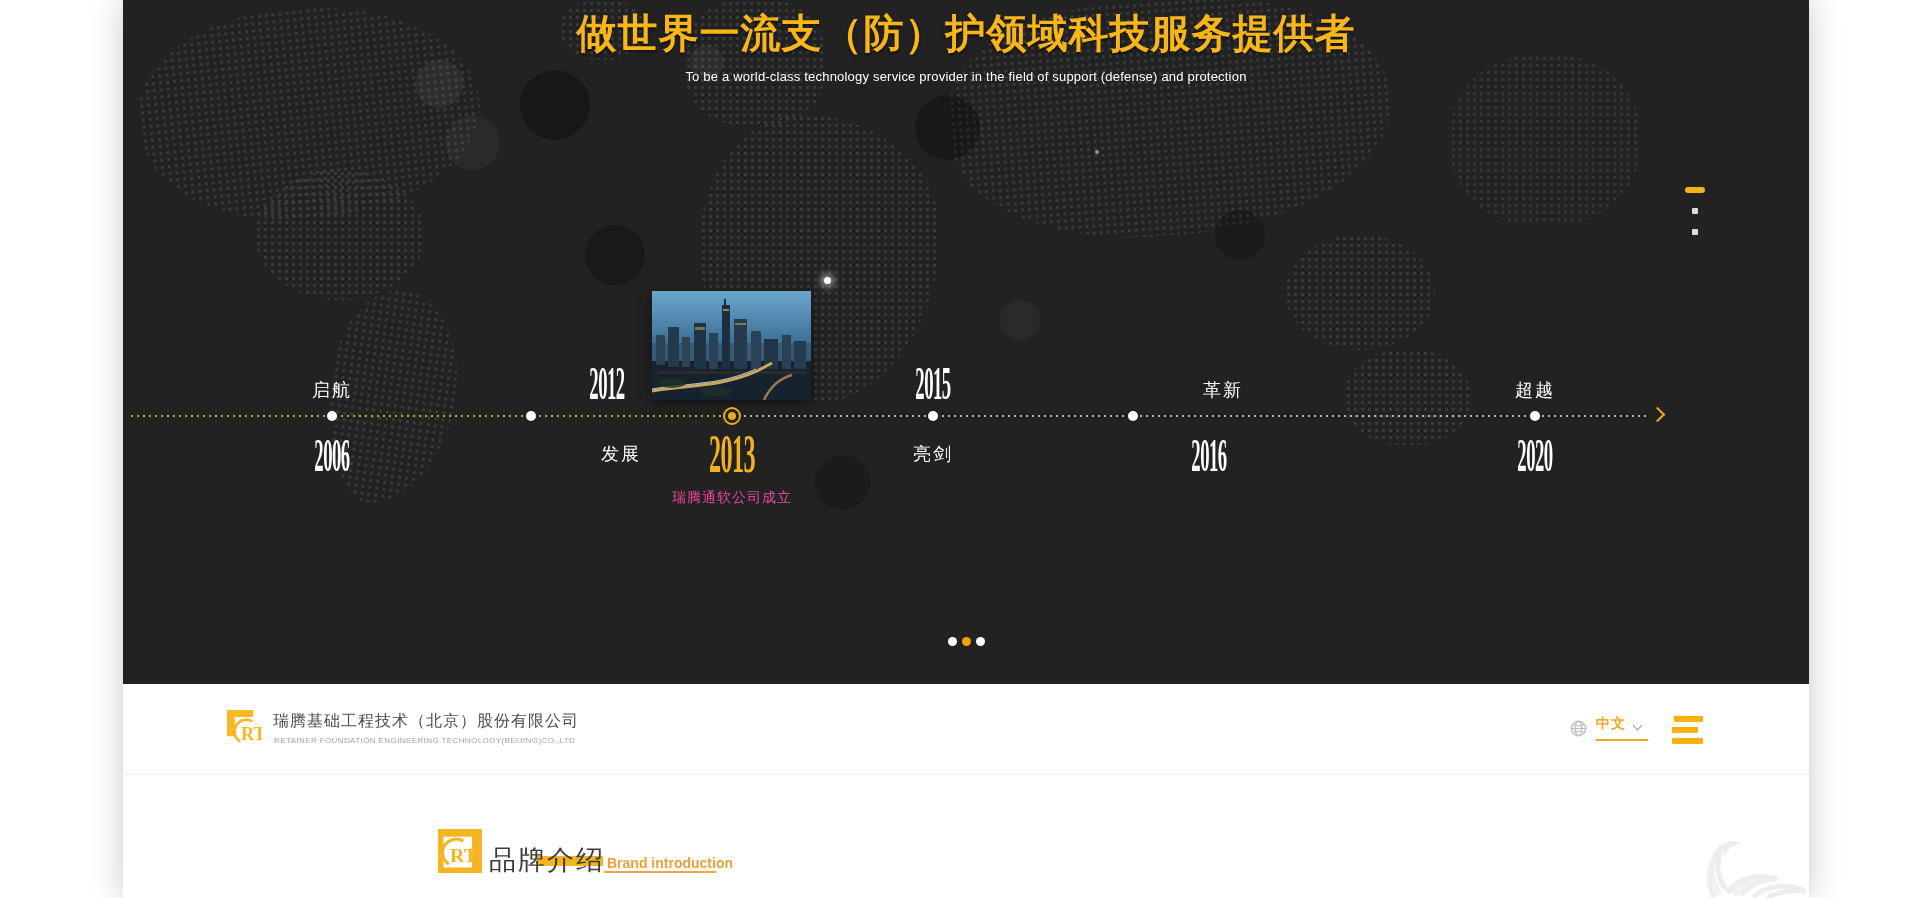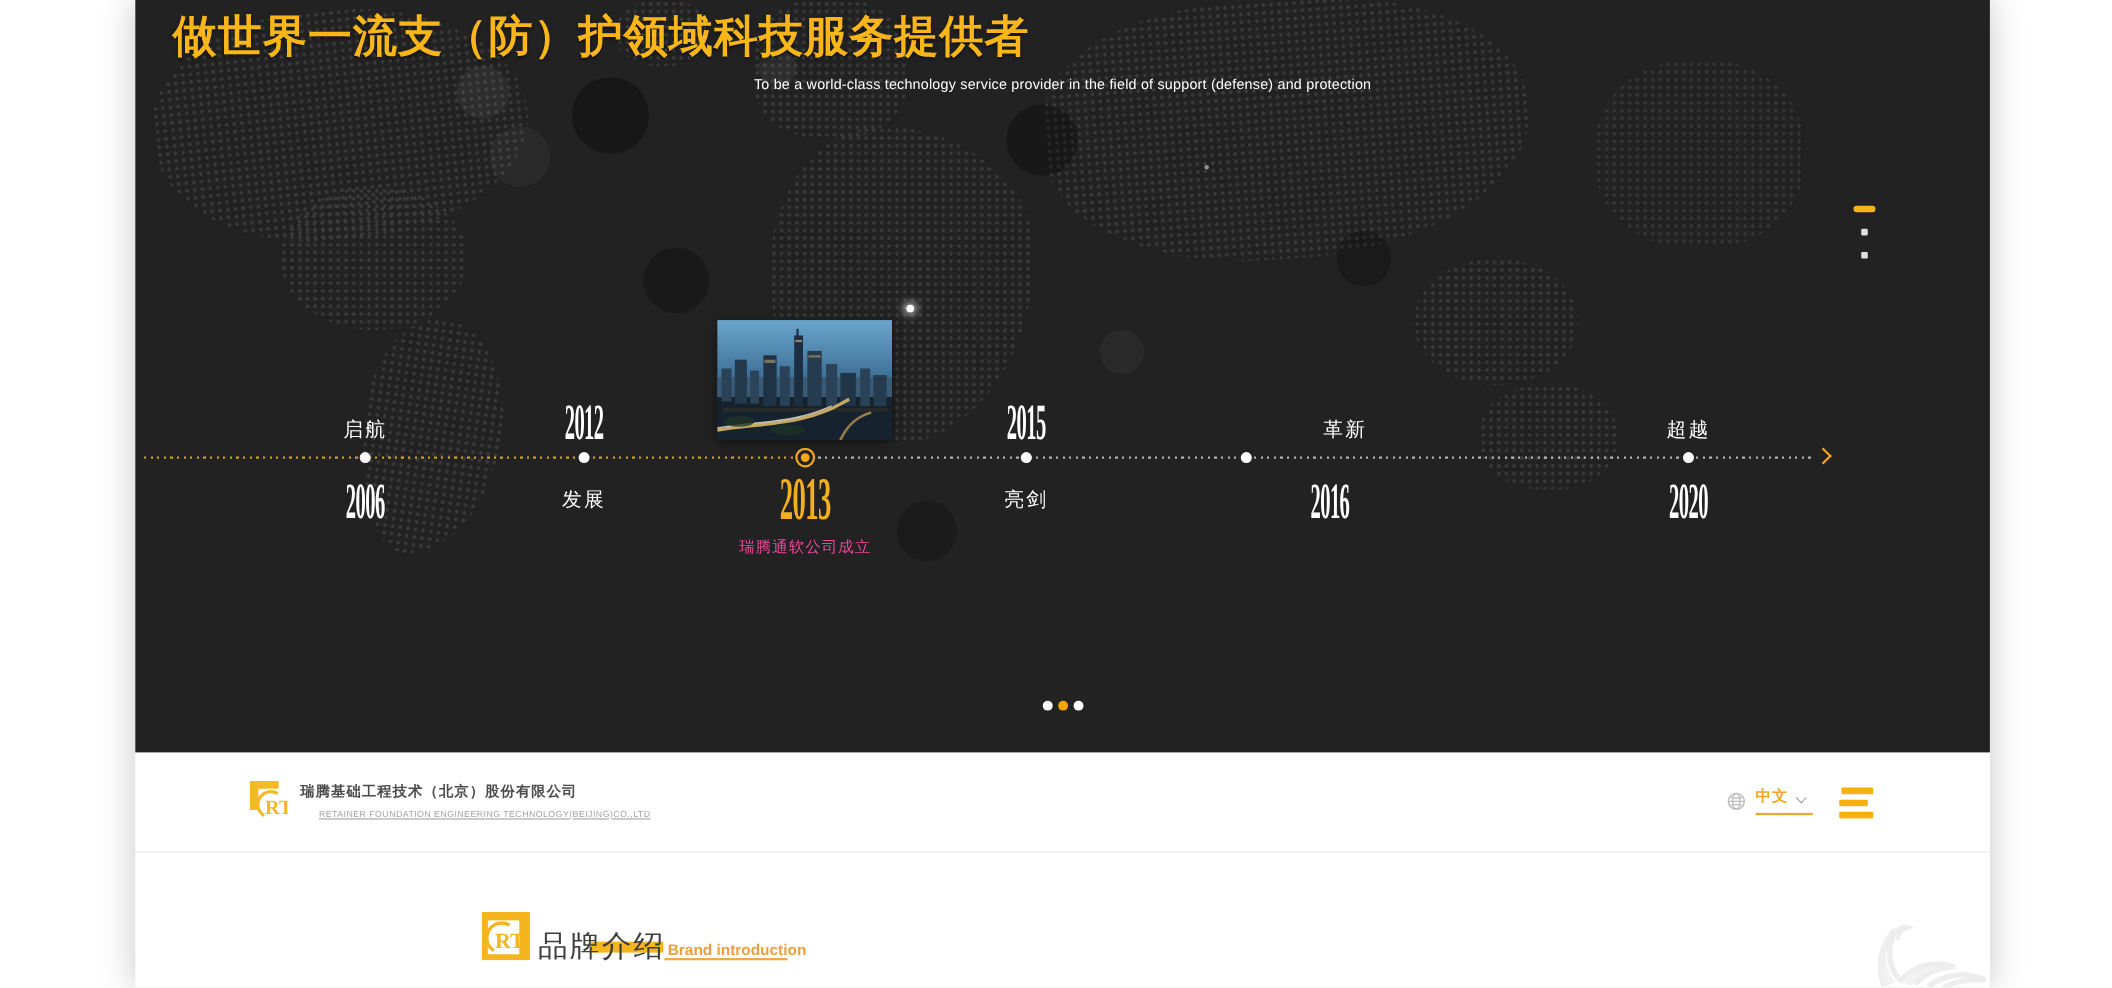--- a/index.html
+++ b/index.html
@@ -8,23 +8,23 @@
   .frame{position:absolute;left:123px;top:0;width:1686px;height:898px;
          background:#fff;box-shadow:0 0 30px rgba(0,0,0,.22);}
   
   .hero{position:absolute;left:123px;top:0;width:1686px;height:684px;
         background:#222222;overflow:hidden;}
   .map-blob{position:absolute;
         background-image:radial-gradient(circle,#3e3e3e 1.5px,transparent 1.7px);
         background-size:7px 7px;opacity:.85;}
   .bokeh{position:absolute;border-radius:50%;}
   .sparkle{position:absolute;border-radius:50%;background:#fff;}
-  .hero-title{position:absolute;left:0;top:10px;width:100%;text-align:left;
+  .hero-title{position:absolute;left:0;top:10px;width:100%;text-align:center;
         color:#f8b619;font-size:40px;font-weight:700;letter-spacing:1px;line-height:46px;
-        text-shadow:0 2px 3px rgba(0,0,0,.5);padding-left:34px;}
+        text-shadow:0 2px 3px rgba(0,0,0,.5);}
   .hero-sub{position:absolute;left:0;top:69px;width:100%;text-align:center;
         color:#ffffff;font-size:13px;letter-spacing:.2px;}
   
   .tl-line{position:absolute;height:2px;top:415px;}
   .tl-line.gold{left:8px;width:601px;
         background:repeating-linear-gradient(90deg,rgba(216,166,40,.95) 0 2px,transparent 2px 6px);}
   .tl-line.grey{left:609px;width:918px;
         background:repeating-linear-gradient(90deg,rgba(255,255,255,.65) 0 2px,transparent 2px 6px);}
   .tl-arrow{position:absolute;left:1529px;top:409px;width:9px;height:9px;
         border-top:2px solid #f2a51f;border-right:2px solid #f2a51f;
@@ -53,22 +53,22 @@
   
   .pager-pill{position:absolute;left:1562px;top:187px;width:20px;height:6px;border-radius:3px;background:#f5b31a;}
   .pager-dot{position:absolute;left:1569px;width:6px;height:6px;border-radius:1px;background:#dedede;}
   .pager-dot.d1{top:208px;} .pager-dot.d2{top:229px;}
   
   .carousel{position:absolute;left:0;bottom:38px;width:100%;display:flex;justify-content:center;gap:5px;}
   .cdot{width:9px;height:9px;border-radius:50%;background:#fff;}
   .cdot.active{background:#f0a500;}
   
   .hdr-logo{position:absolute;left:227px;top:710px;width:35px;height:35px;}
-  .hdr-cn{position:absolute;left:273px;top:711px;font-size:13px;font-weight:700;color:#4c4c4c;letter-spacing:1px;}
-  .hdr-en{position:absolute;left:290px;top:736px;font-size:8px;color:#a3a3a3;letter-spacing:.4px;text-decoration:underline;}
+  .hdr-cn{position:absolute;left:273px;top:711px;font-size:16px;font-weight:400;color:#4c4c4c;letter-spacing:1px;}
+  .hdr-en{position:absolute;left:274px;top:736px;font-size:8px;color:#a3a3a3;letter-spacing:.4px;}
   .globe{position:absolute;left:1570px;top:720px;width:17px;height:17px;}
   .lang{position:absolute;left:1596px;top:715px;font-size:14px;color:#f5a623;font-weight:700;letter-spacing:1px;cursor:pointer;}
   .lang-caret{position:absolute;left:1634px;top:722px;width:6px;height:6px;
         border-right:1.5px solid #9b9b9b;border-bottom:1.5px solid #9b9b9b;transform:rotate(45deg);}
   .lang-underline{position:absolute;left:1596px;top:739px;width:52px;height:2px;background:#f5a623;}
   .burger{position:absolute;left:1672px;top:716px;width:31px;height:29px;cursor:pointer;}
   .burger .bar{position:absolute;height:6px;border-radius:1px;background:linear-gradient(180deg,#f8ad00,#f5b51f);}
   .burger .b1{left:2px;top:0;width:29px;}
   .burger .b2{left:0;top:11px;width:26px;}
   .burger .b3{left:0;top:22px;width:31px;}
@@ -120,21 +120,21 @@
     <div class="tl-line gold"></div>
     <div class="tl-line grey"></div>
     <div class="tl-arrow"></div>
 
     <div class="tl-item" style="left:209px;">
       <div class="tl-label top">启航</div>
       <div class="tl-dot"></div>
       <div class="tl-year bottom"><span class="yr">2006</span></div>
     </div>
 
-    <div class="tl-item" style="left:408px;">
+    <div class="tl-item" style="left:408px;text-align:right;">
       <div class="tl-year top"><span class="yr">2012</span></div>
       <div class="tl-dot"></div>
       <div class="tl-label bottom">发展</div>
     </div>
 
     <div class="tl-item" style="left:609px;">
       <svg class="tl-photo" viewBox="0 0 159 109">
         <defs>
           <linearGradient id="sky" x1="0" y1="0" x2="0" y2="1">
             <stop offset="0" stop-color="#6aa6cc"></stop>

